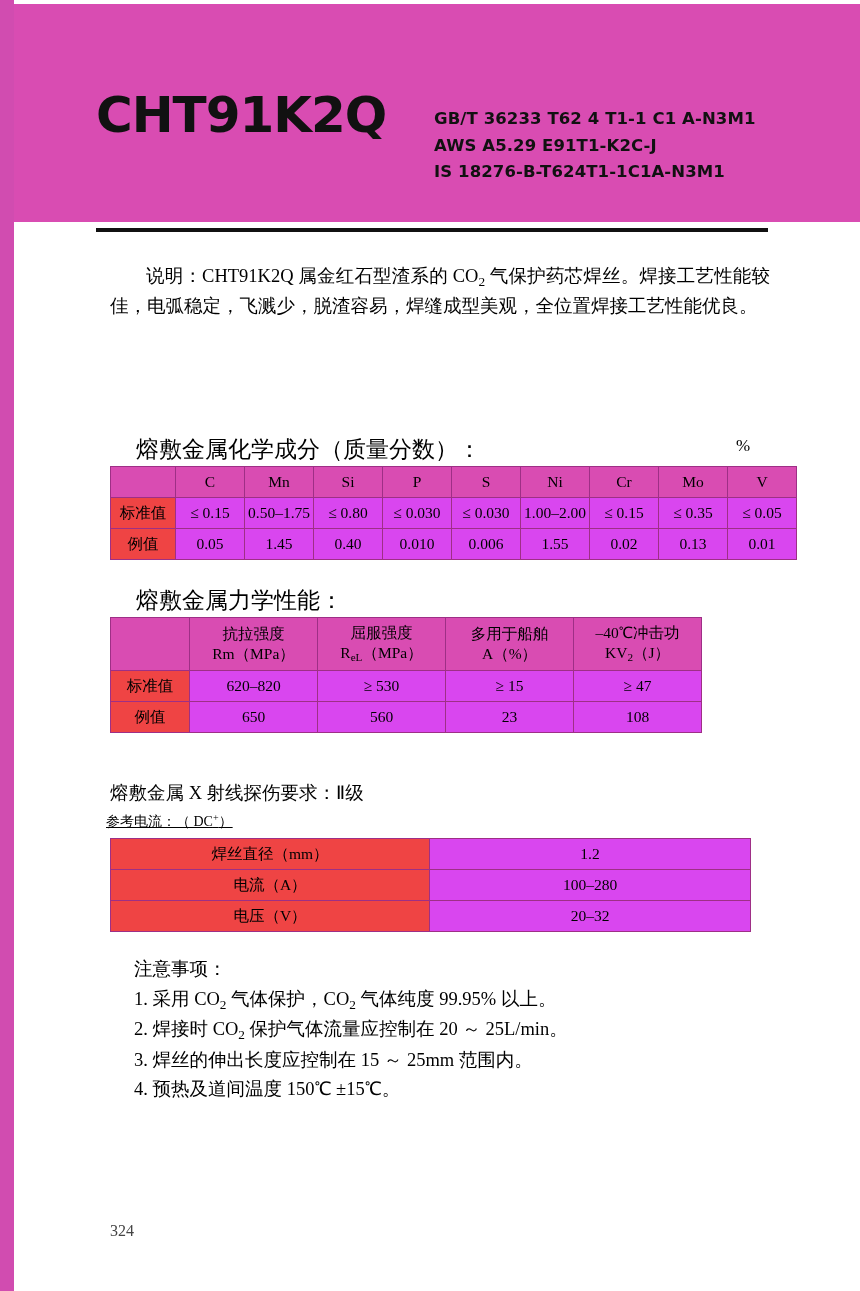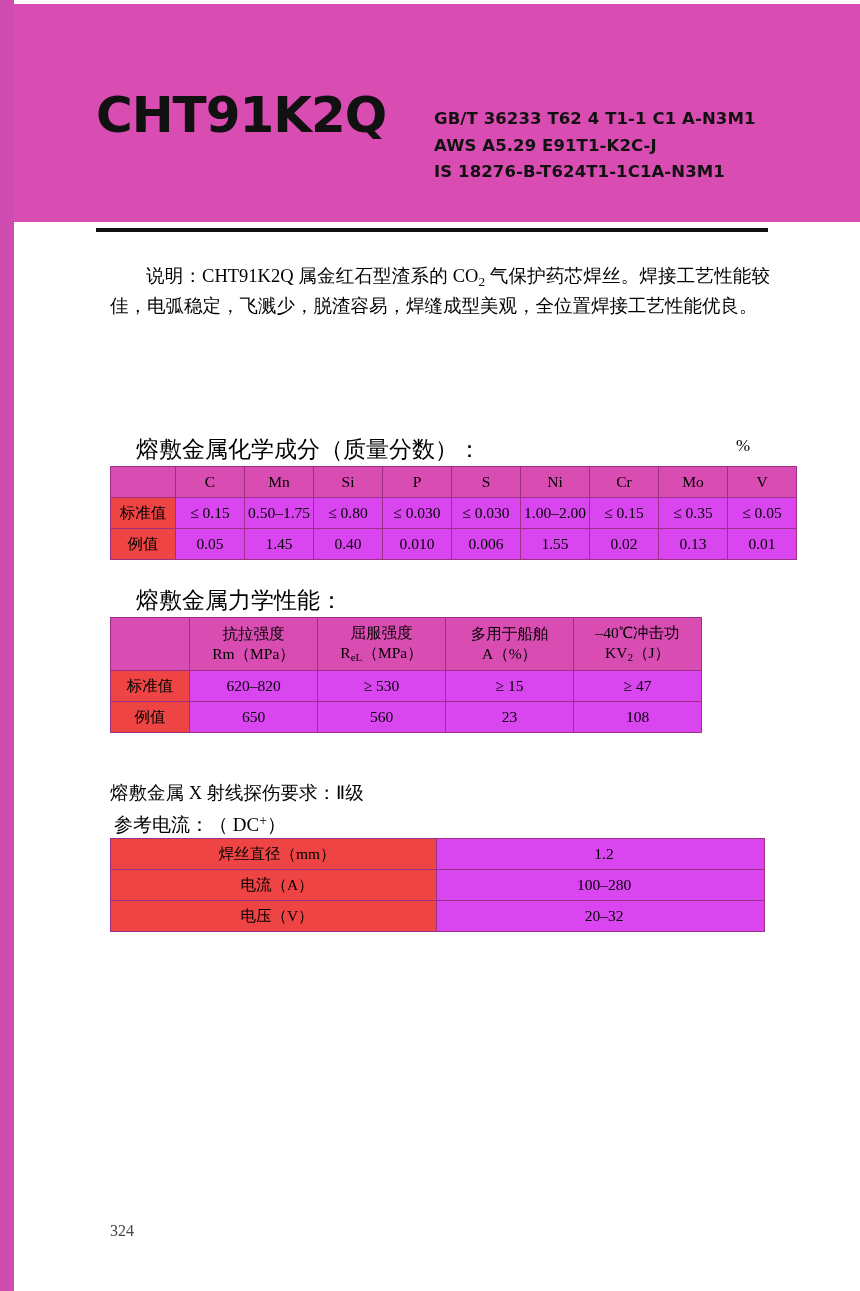--- a/index.html
+++ b/index.html
@@ -144,35 +144,36 @@
   #table-mech td { height: 30px; }
   #table-mech .m-lbl { width: 78px; }
   #table-mech .m-col { width: 127px; }
   #table-mech .m-head { height: 52px; line-height: 1.28; }
 
   
   #table-current {
     left: 96px;
     top: 838px;
   }
-  #table-current td { height: 30px; padding-left: 7px; }
+  #table-current td { height: 30px; }
   #table-current .p-lbl { width: 318px; }
   #table-current .p-val { width: 320px; }
 
   .xray-line {
     position: absolute;
     left: 96px;
     top: 780px;
     font-size: 18.5px;
   }
   .current-title {
     position: absolute;
-    left: 100px;
+    left: 92px;
     top: 812px;
-    font-size: 19px;
+    font-size: 14px;
+    text-decoration: underline;
   }
 
   
   #notes {
     position: absolute;
     left: 120px;
     top: 955px;
     width: 640px;
     font-size: 18.5px;
     line-height: 1.56;
@@ -306,15 +307,22 @@
       <td class="lbl-cell p-lbl">电流（A）</td>
       <td class="val-cell p-val">100–280</td>
     </tr>
     <tr>
       <td class="lbl-cell p-lbl">电压（V）</td>
       <td class="val-cell p-val">20–32</td>
     </tr>
   </tbody>
     </table>
 
+  <div id="notes">
+    <div class="note-head">注意事项：</div>
+    <div class="note-item">1. 采用 CO<sub>2</sub> 气体保护，CO<sub>2</sub> 气体纯度 99.95% 以上。</div>
+    <div class="note-item">2. 焊接时 CO<sub>2</sub> 保护气体流量应控制在 20 ～ 25L/min。</div>
+    <div class="note-item">3. 焊丝的伸出长度应控制在 15 ～ 25mm 范围内。</div>
+    <div class="note-item">4. 预热及道间温度 150℃ ±15℃。</div>
+  </div>
 
   <div class="page-number">324</div>
 </div>
 
 </body></html>

